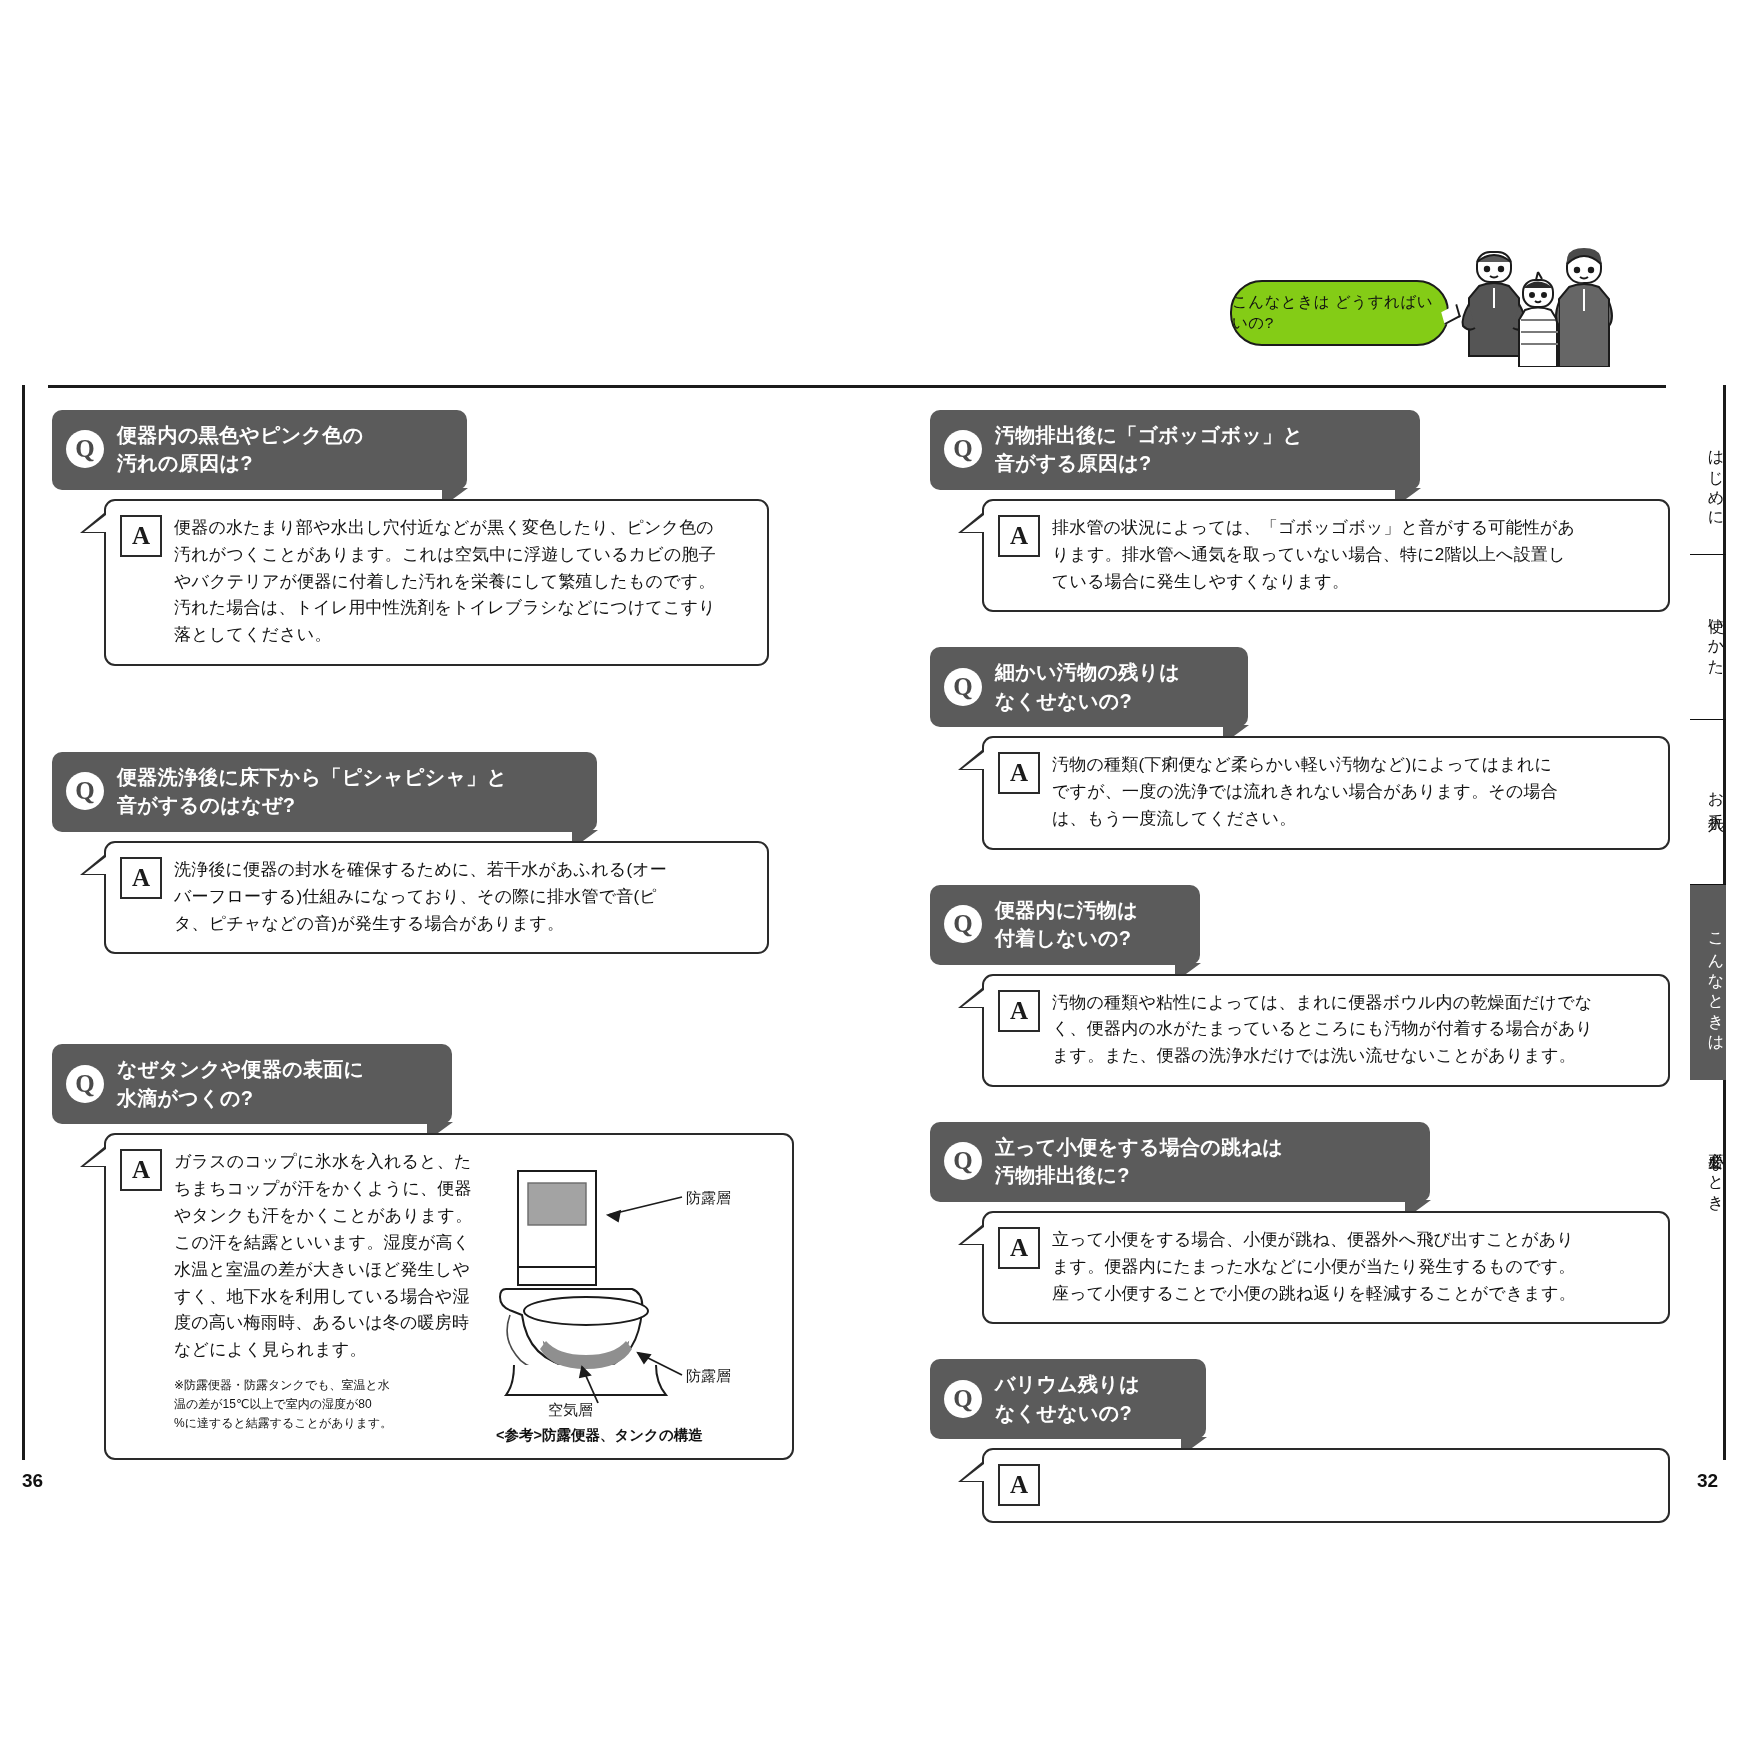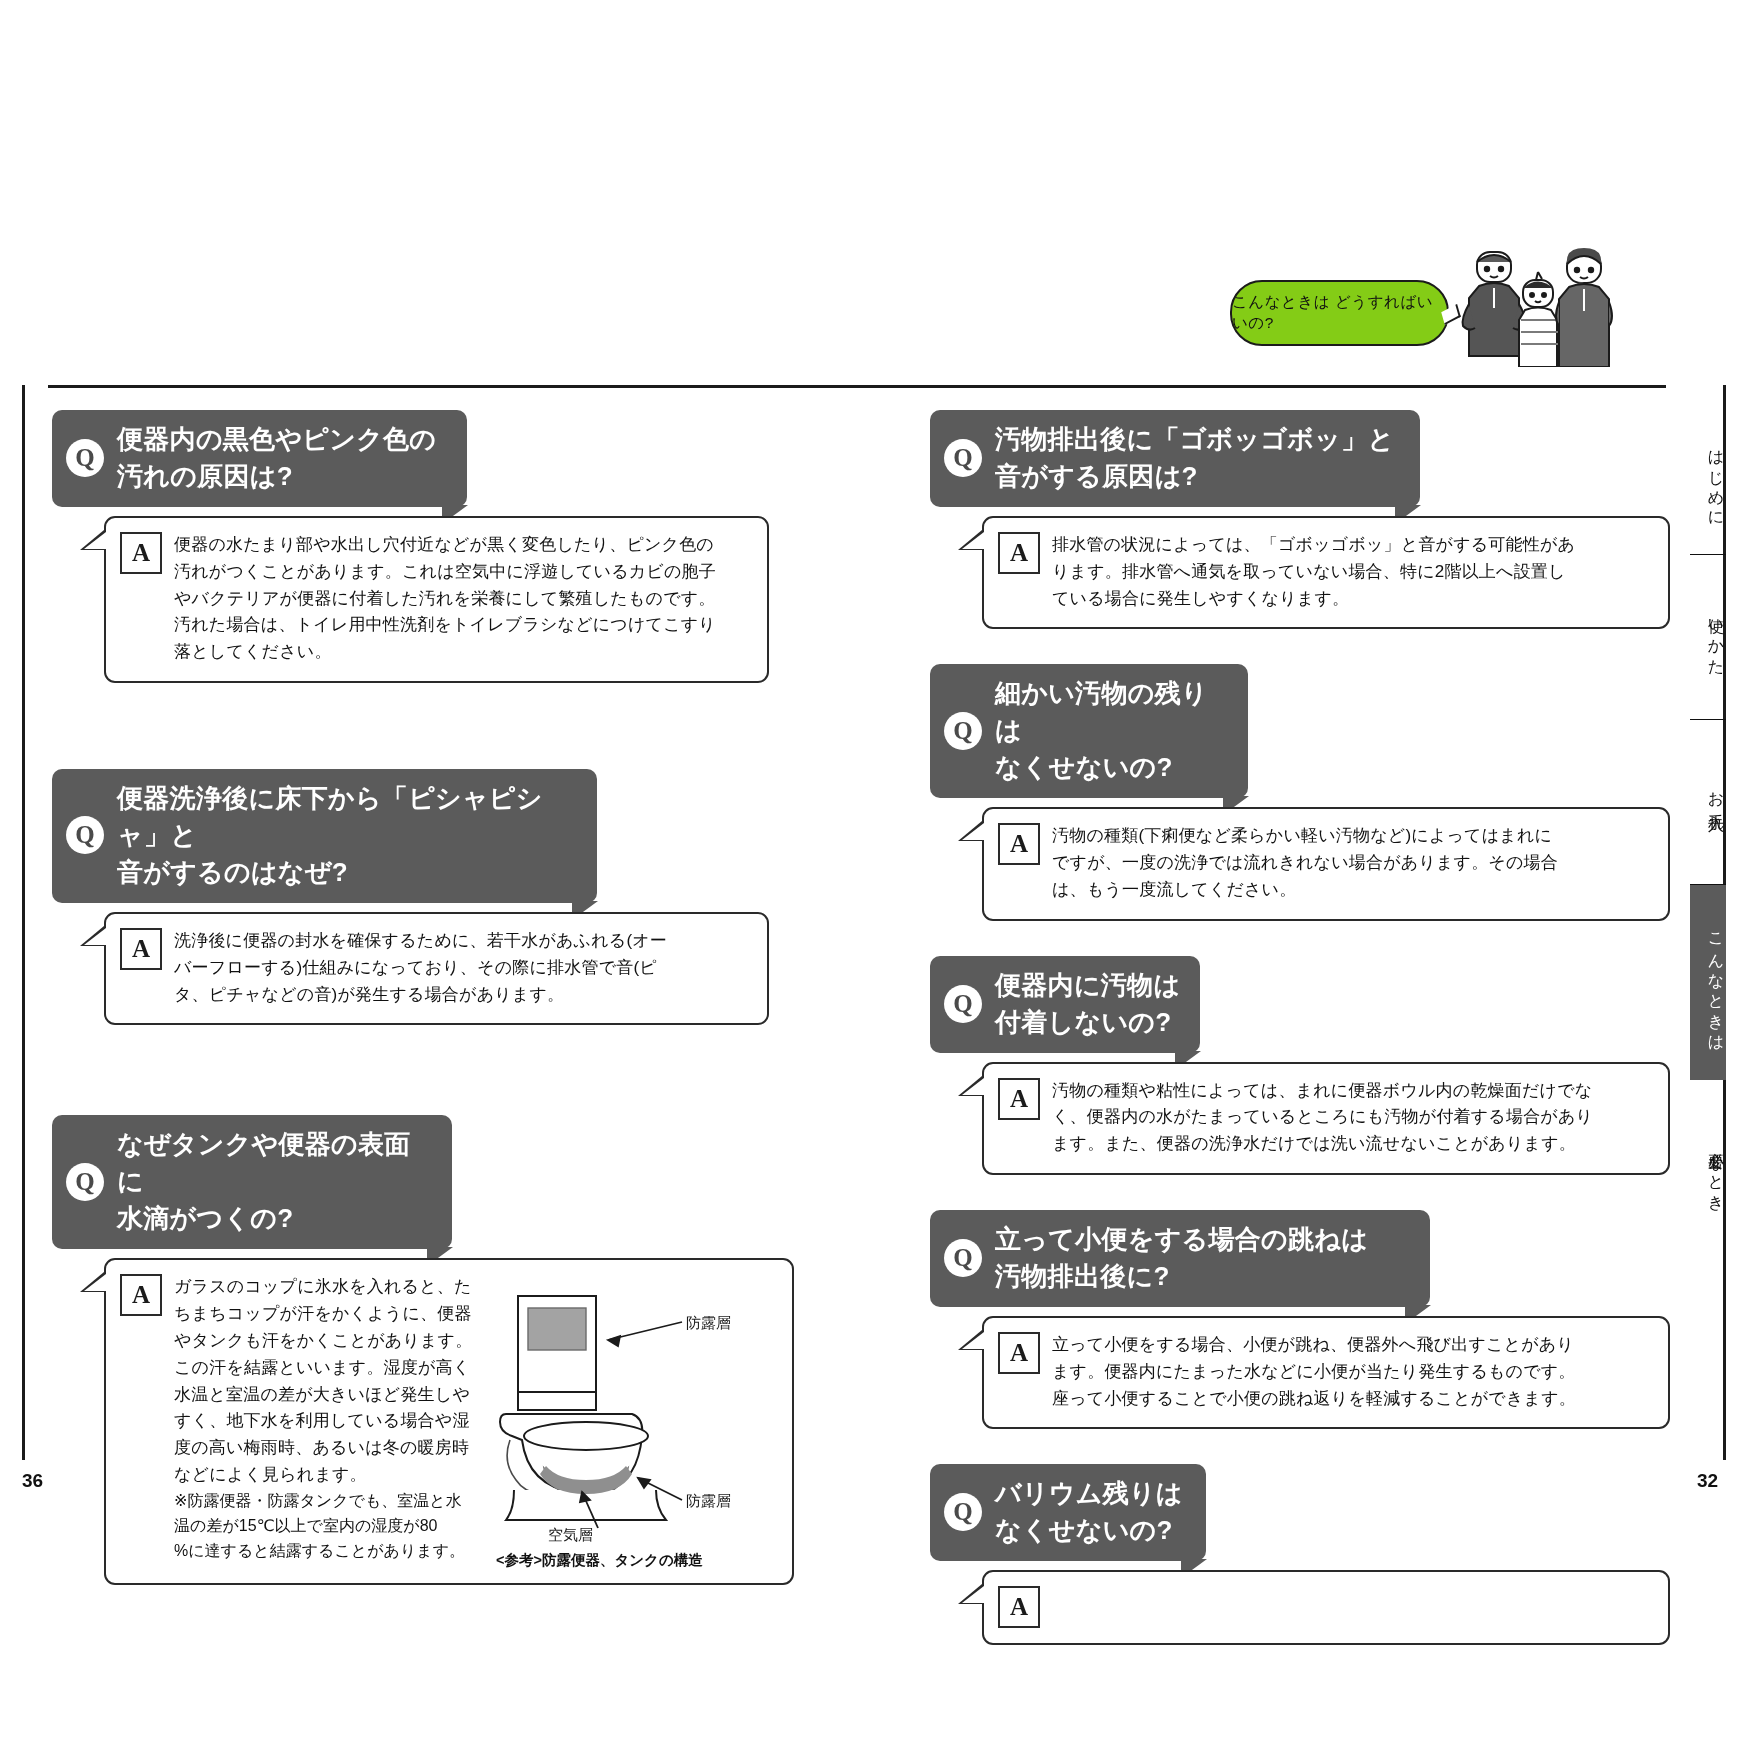--- a/index.html
+++ b/index.html
@@ -25,41 +25,41 @@
   .col-left{left:52px;width:760px;}
   .col-right{left:930px;width:740px;}
 
   
   .qa{position:relative;margin-bottom:10px;}
   .q-bubble{position:relative;background:#5b5b5b;border-radius:10px;color:#fff;display:flex;align-items:center;
             padding:11px 18px 12px 14px;box-sizing:border-box;}
   .q-mark{flex:0 0 auto;width:38px;height:38px;border-radius:50%;background:#fff;color:#4a4a4a;
           font-weight:bold;font-size:25px;display:flex;align-items:center;justify-content:center;margin-right:13px;
           font-family:"Liberation Serif",serif;}
-  .q-text{font-size:26px;line-height:1.42;letter-spacing:.3px;white-space:pre-line;font-weight:bold;}
+  .q-text{font-size:20px;line-height:1.42;letter-spacing:.3px;white-space:pre-line;font-weight:bold;}
   .q-tail{position:absolute;right:-1px;bottom:-17px;width:0;height:0;
           border-left:26px solid #5b5b5b;border-bottom:19px solid transparent;}
 
   
   .a-bubble{position:relative;border:2px solid #2a2a2a;border-radius:11px;background:#fff;
             display:flex;align-items:flex-start;padding:14px 16px 15px 14px;box-sizing:border-box;
             margin-left:52px;margin-top:9px;}
   .a-mark{flex:0 0 auto;width:38px;height:38px;border:2px solid #2a2a2a;background:#fff;color:#1b1b1b;
           font-weight:bold;font-size:25px;display:flex;align-items:center;justify-content:center;margin-right:12px;
           font-family:"Liberation Serif",serif;}
   .a-text{font-size:17px;line-height:1.58;letter-spacing:.2px;white-space:pre-line;}
   .a-tail{position:absolute;left:-22px;top:14px;width:0;height:0;
           border-right:22px solid #fff;border-top:17px solid transparent;}
   .a-tail-b{position:absolute;left:-26px;top:12px;width:0;height:0;
           border-right:24px solid #2a2a2a;border-top:20px solid transparent;}
 
   
   .a-flex{display:flex;align-items:flex-start;}
   .a-col-text{width:300px;}
-  .note{font-size:16px;line-height:1.56;white-space:pre-line;text-indent:0;}
+  .note{font-size:12px;line-height:1.56;margin-top:12px;white-space:pre-line;text-indent:0;}
   .fig{position:relative;width:300px;height:290px;margin-left:12px;margin-top:4px;}
   .fig svg{display:block;}
   .fig-caption{position:absolute;left:10px;bottom:-2px;font-size:14.5px;white-space:nowrap;font-weight:bold;}
 
   
   .pageno{position:absolute;font-size:19px;font-weight:bold;}
   .pageno-left{left:22px;top:1470px;}
   .pageno-right{left:1697px;top:1470px;}
 
   

